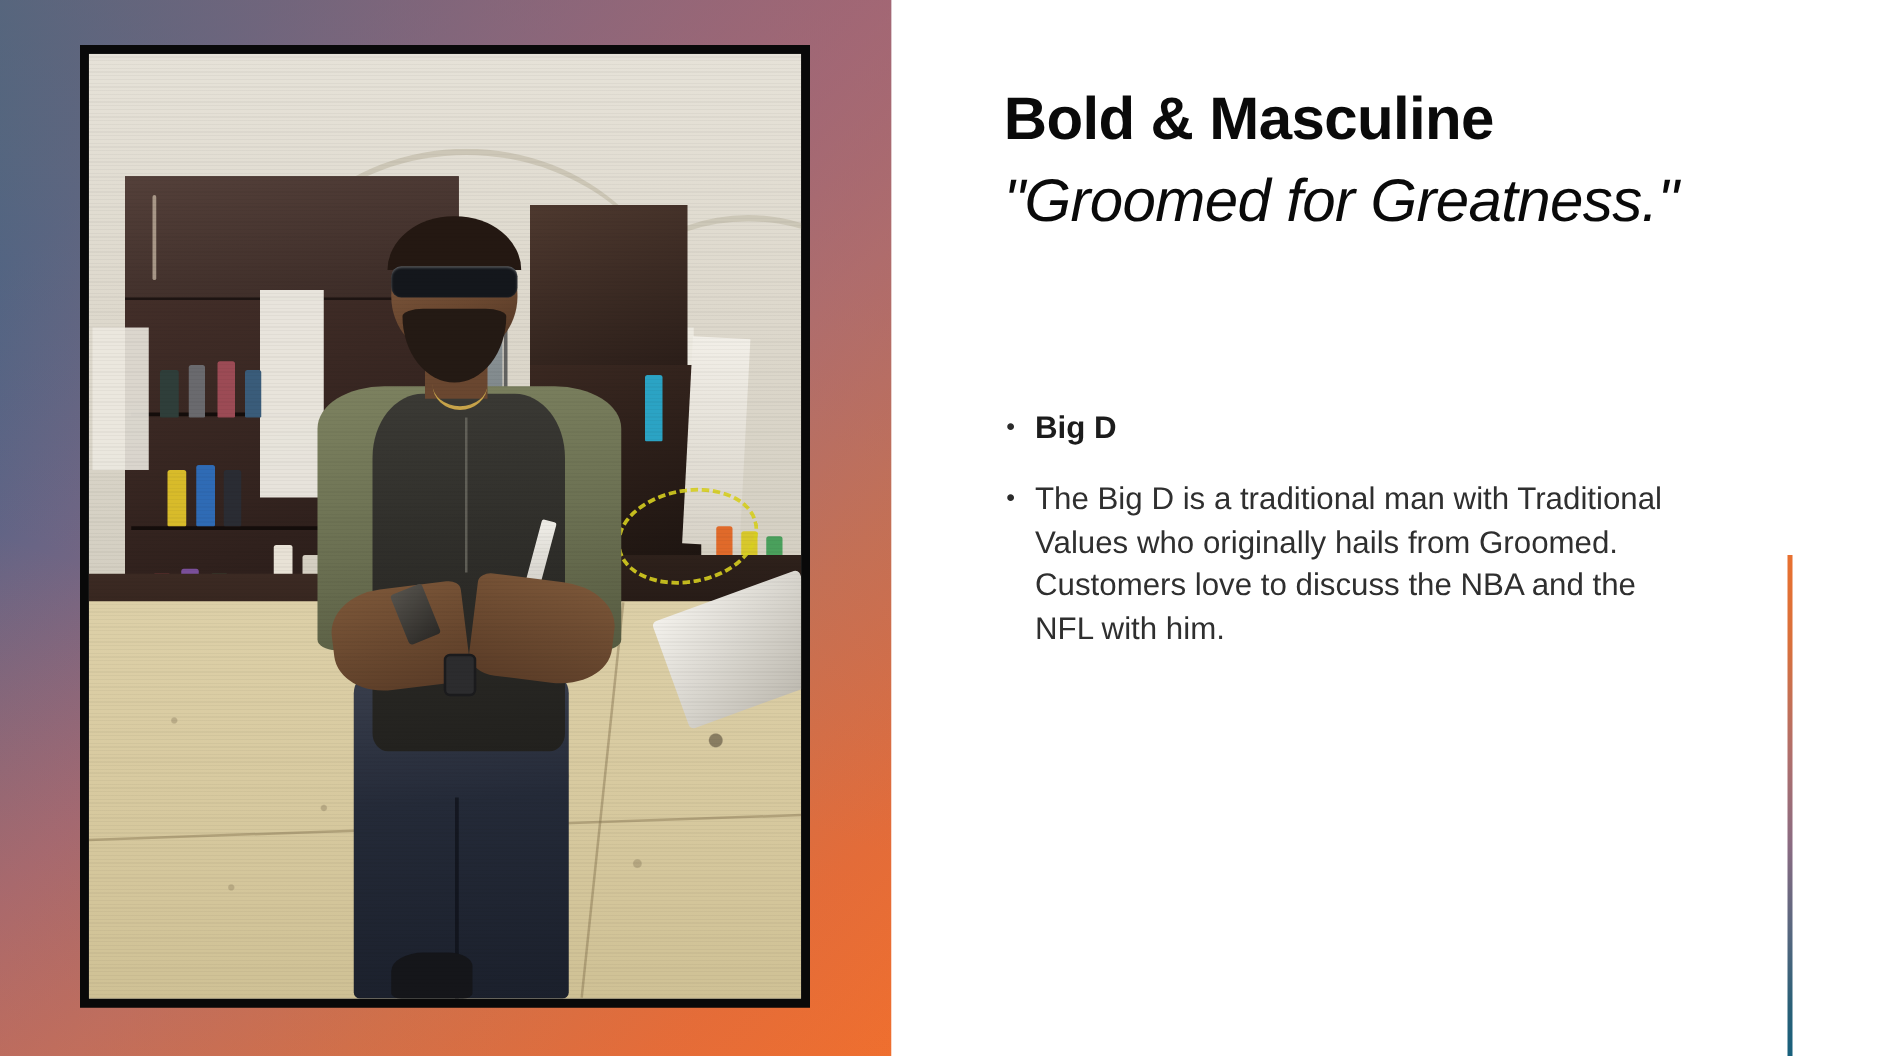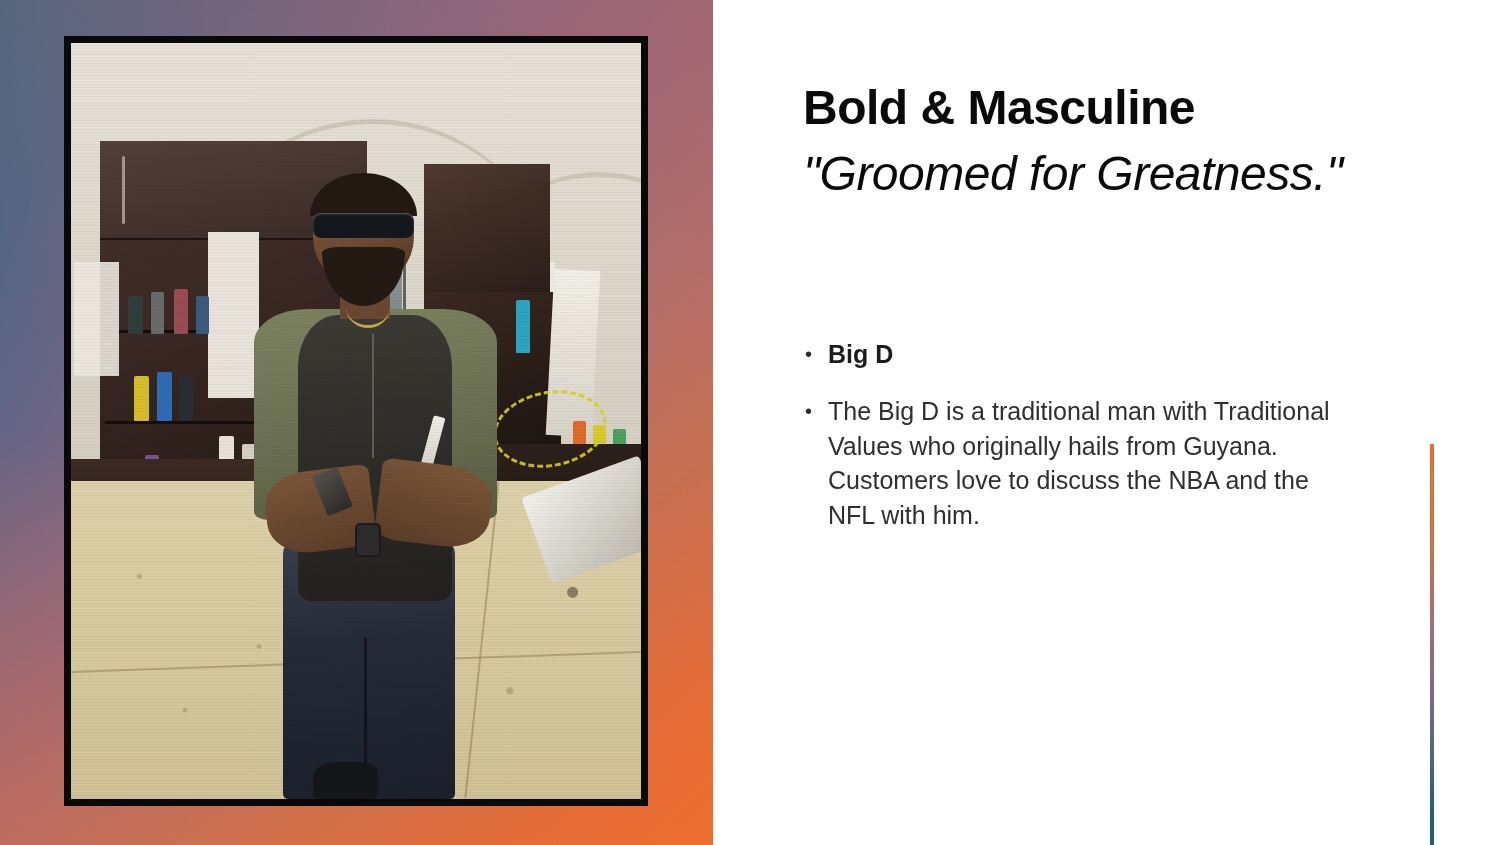--- a/index.html
+++ b/index.html
@@ -301,21 +301,21 @@
     position: absolute; inset: 0;
     background:
       repeating-linear-gradient(0deg, rgba(0,0,0,.035) 0 1px, transparent 1px 3px);
     pointer-events: none;
   }
 
   
   .content {
     position: absolute;
     left: 803px;
-    top: 12px;
+    top: 0;
     width: 620px;
     height: 636px;
   }
 
   .title-block {
     position: absolute;
     left: 0;
     top: 64px;
     width: 560px;
   }
@@ -476,21 +476,21 @@
 
     <div class="bullets">
 
       <div class="bullet-row">
         <span class="bullet-dot">•</span>
         <span class="bullet-text strong">Big D</span>
       </div>
 
       <div class="bullet-row">
         <span class="bullet-dot">•</span>
-        <span class="bullet-text">The Big D is a traditional man with Traditional Values who originally hails from Guyana. Customers love to discuss the NBA and the NFL with him.</span>
+        <span class="bullet-text">The Big D is a traditional man with Traditional Values who originally hails from Groomed. Customers love to discuss the NBA and the NFL with him.</span>
       </div>
 
     </div>
   </div>
 
   <div class="accent-line"></div>
 
 </div>
 
 </body></html>

